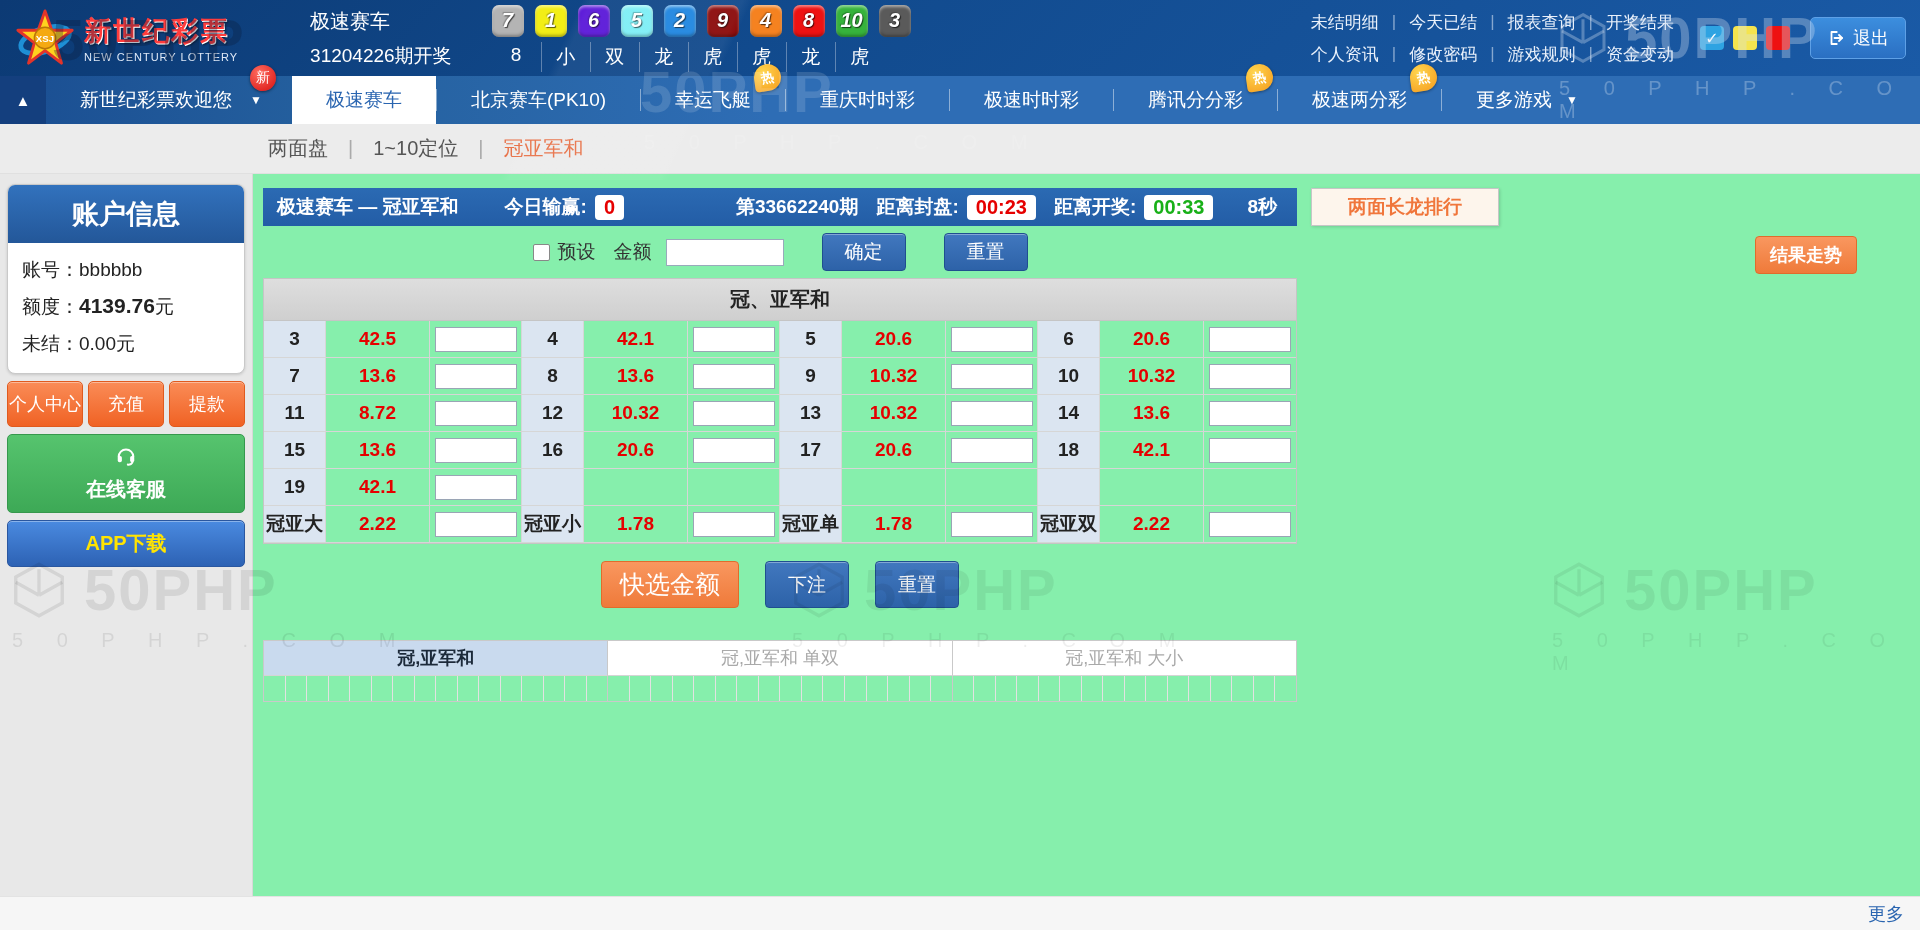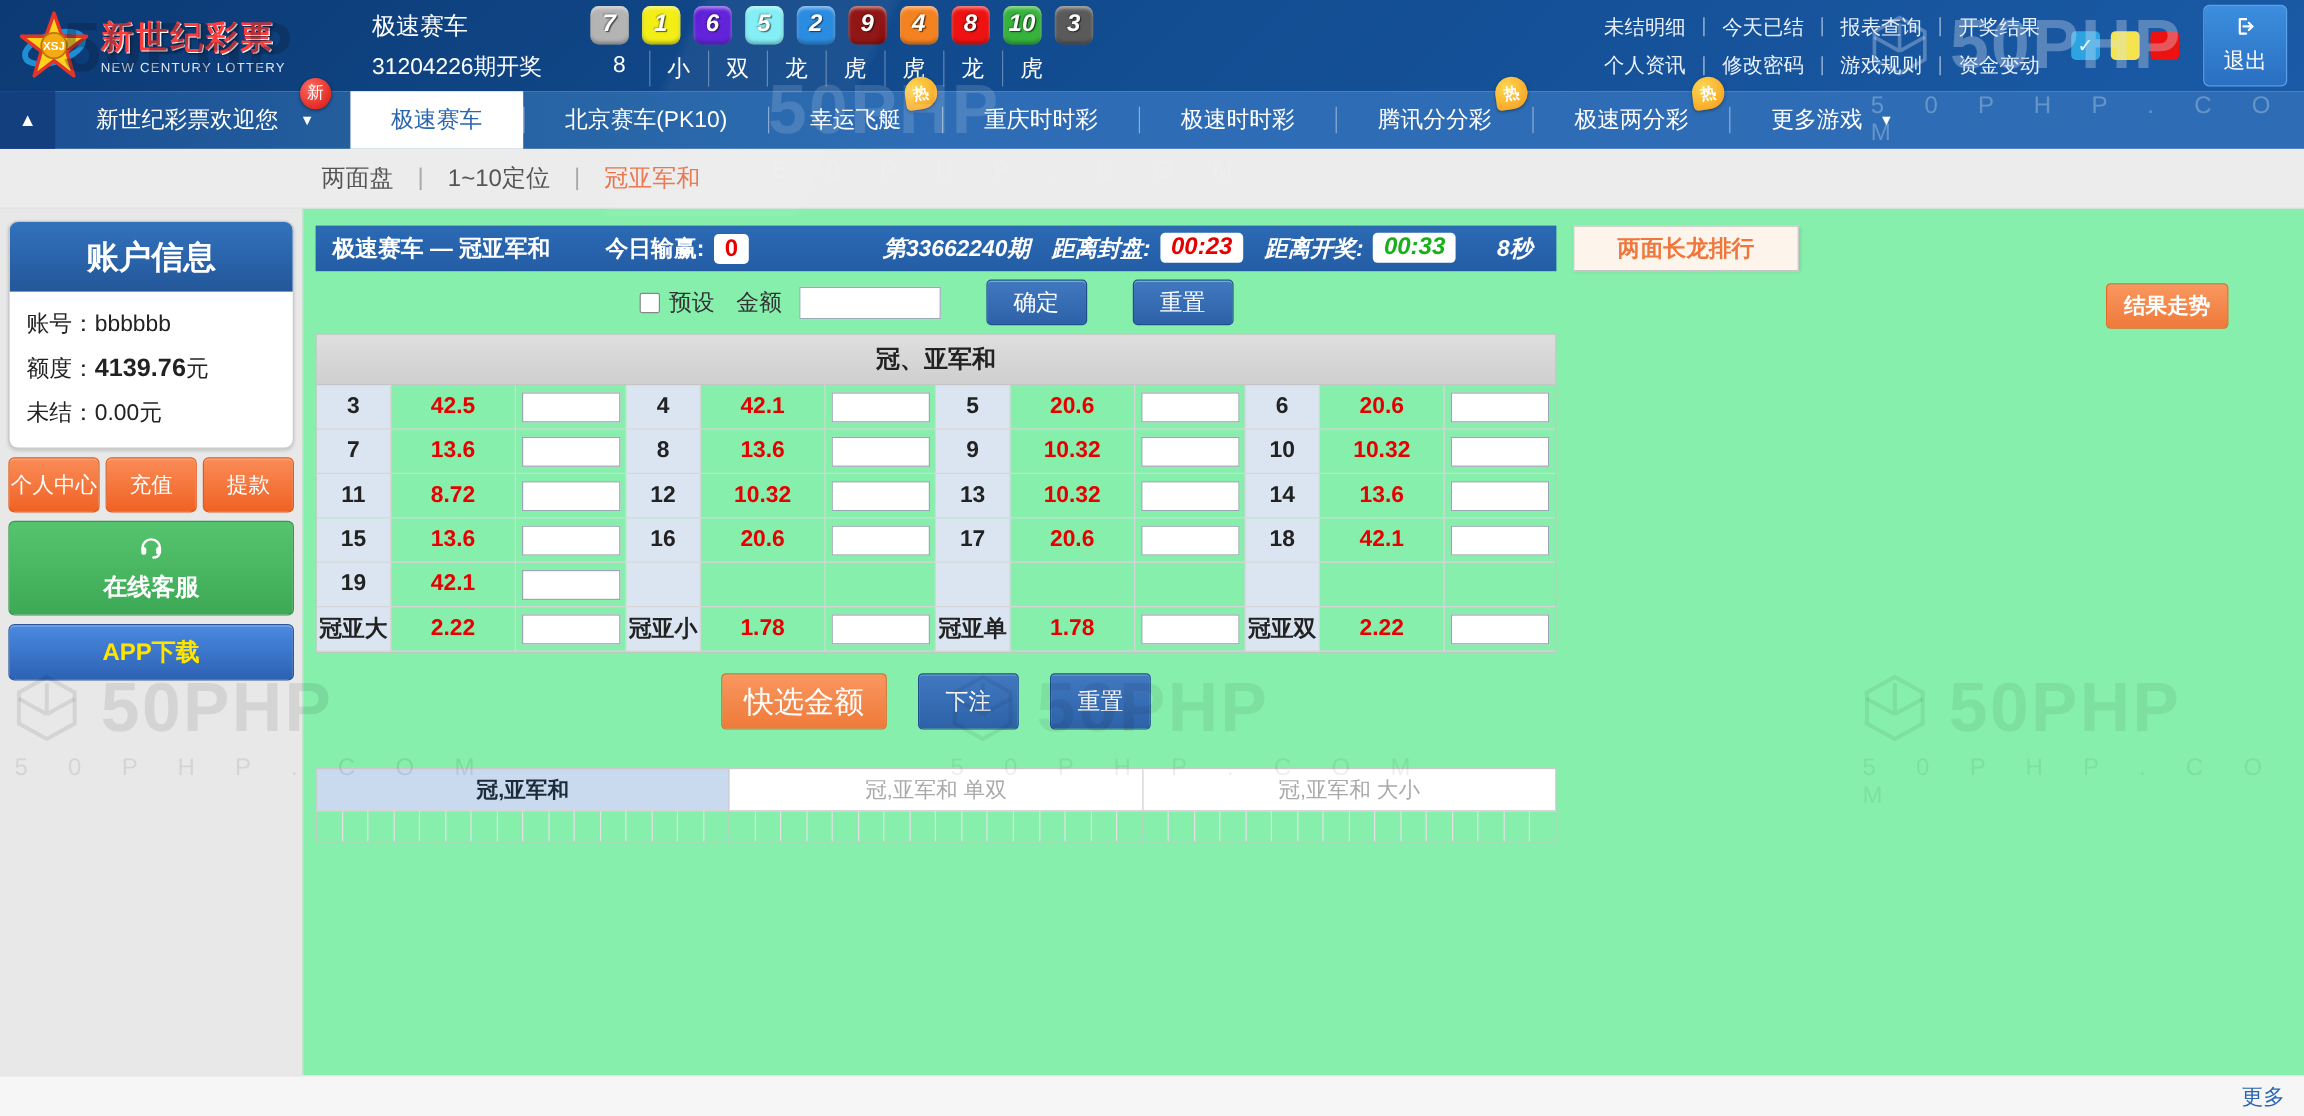--- a/index.html
+++ b/index.html
@@ -33,21 +33,21 @@
   .ball { width:32px; height:32px; border-radius:7px; display:flex; align-items:center; justify-content:center; color:#fff; font-size:20px; font-weight:bold; font-style:italic; text-shadow:1px 1px 1px rgba(0,0,0,0.65), -1px -1px 1px rgba(0,0,0,0.25); box-shadow:inset 0 2px 3px rgba(255,255,255,0.5), inset 0 -2px 3px rgba(0,0,0,0.3); }
   .results-row { display:flex; margin-top:5px; }
   .results-row .res { width:49px; text-align:center; color:#fff; font-size:19px; border-left:1px solid rgba(190,205,225,0.45); padding:2px 0; }
   .results-row .res:first-child { border-left:none; }
   .header-right { margin-left:auto; display:flex; flex-direction:column; gap:9px; color:#eaf1fb; font-size:17px; white-space:nowrap; }
   .hlinks { display:flex; align-items:center; }
   .hlinks a { color:#eaf1fb; text-decoration:none; cursor:pointer; }
   .hlinks .sep { color:#86a7cf; margin:0 13px; }
   .theme-squares { display:flex; align-items:center; gap:9px; margin-left:26px; }
   .sq { width:24px; height:24px; border-radius:4px; display:flex; align-items:center; justify-content:center; color:#fff; font-size:16px; font-weight:bold; cursor:pointer; }
-  .logout-btn { margin-left:20px; background:linear-gradient(#3c8ede,#2a6fc2); border:1px solid #5ea0e6; color:#fff; font-size:18px; padding:8px 16px; border-radius:5px; display:flex; align-items:center; gap:8px; cursor:pointer;flex-direction:column; }
+  .logout-btn { margin-left:20px; background:linear-gradient(#3c8ede,#2a6fc2); border:1px solid #5ea0e6; color:#fff; font-size:18px; padding:8px 16px; border-radius:5px; display:flex; align-items:center; gap:8px; cursor:pointer; }
 
   
   .nav { height:48px; background:linear-gradient(90deg,#1a4e92 0%,#25619f 18%,#2e6db5 40%); display:flex; align-items:stretch; position:relative; z-index:10; }
   .collapse-box { width:46px; background:#143f7e; display:flex; align-items:center; justify-content:center; color:#fff; font-size:15px; cursor:pointer; }
   .welcome { display:flex; align-items:center; color:#fff; font-size:19px; padding:0 30px 0 34px; position:relative; cursor:pointer; }
   .welcome .caret { font-size:12px; margin-left:18px; }
   .badge-new { position:absolute; top:-11px; right:16px; width:26px; height:26px; border-radius:50%; background:radial-gradient(circle at 35% 30%,#ff6b5e,#d70f0f); color:#fff; font-size:14px; display:flex; align-items:center; justify-content:center; box-shadow:0 1px 3px rgba(0,0,0,0.5); }
   .tabs { display:flex; align-items:stretch; flex:1; }
   .tab { display:flex; align-items:center; padding:0 34px; color:#fff; font-size:19px; position:relative; cursor:pointer; white-space:nowrap; }
   .tab .caret { font-size:12px; margin-left:14px; }
@@ -77,21 +77,21 @@
   .btn-blue-wide.app { color:#ffe400; }
 
   .main { flex:1; background:#86efac; border-left:1px solid #d8d8d8; padding:14px 0 0 10px; position:relative; }
   .gamebar-row { display:flex; align-items:stretch; gap:14px; }
   .gamebar { width:1034px; background:linear-gradient(#2b6ab3,#235da6); color:#fff; display:flex; align-items:center; padding:0 14px; height:38px; }
   .gb-title { font-size:19px; font-weight:bold; }
   .gb-today { font-size:19px; font-weight:bold; margin-left:46px; }
   .gb-badge { display:inline-block; background:#fff; border-radius:4px; padding:1px 9px; margin-left:8px; font-size:20px; font-weight:bold; }
   .gb-badge.red { color:#e60000; }
   .gb-badge.green { color:#18b018; }
-  .gb-right { margin-left:auto; display:flex; align-items:flex-start; font-size:19px; font-weight:bold;font-style:italic; }
+  .gb-right { margin-left:auto; display:flex; align-items:flex-end; font-size:19px; font-weight:bold; }
   .gb-right .lbl { margin-left:18px; }
   .gb-sec { margin-left:34px; margin-right:6px; }
   .dragon-btn { width:188px; background:#fdf5ec; border:1px solid #c6c6c6; box-shadow:1px 1px 3px rgba(0,0,0,0.15); color:#f0763b; font-size:19px; font-weight:bold; display:flex; align-items:center; justify-content:center; cursor:pointer; }
 
   .controls-row { width:1034px; height:52px; display:flex; align-items:center; justify-content:center; gap:0; position:relative; }
   .controls-row .chk { width:17px; height:17px; border:1px solid #888; background:#fff; border-radius:2px; cursor:pointer; }
   .controls-row .clabel { font-size:19px; color:#333; margin:0 10px 0 8px; }
   .controls-row .amount-input { width:118px; height:27px; border:1px solid #9ab; background:#fff; margin-left:4px; }
   .btn-sm-blue { background:linear-gradient(#4178bf,#2d62a8); border:1px solid #1f4f8f; border-radius:4px; color:#fff; font-size:19px; padding:5px 22px; cursor:pointer; box-shadow:inset 0 1px 0 rgba(255,255,255,0.35); }
   .controls-row .btn-sm-blue { margin-left:38px; }

